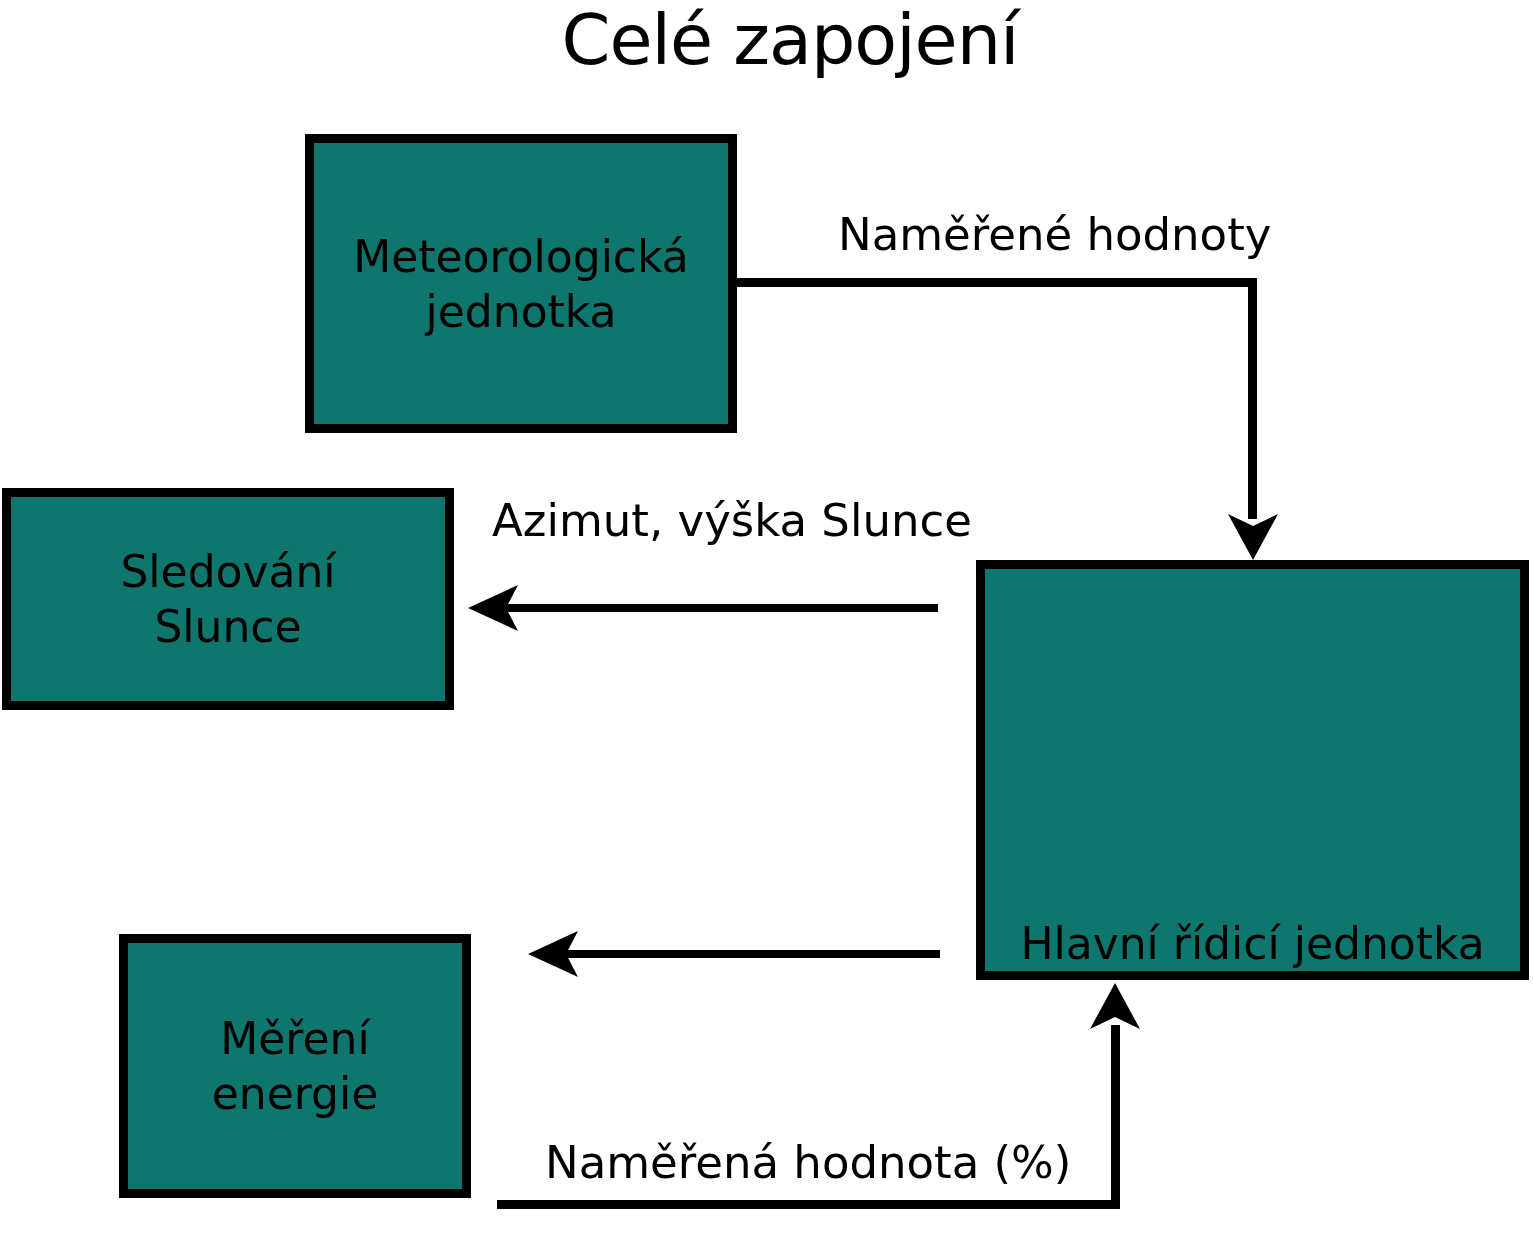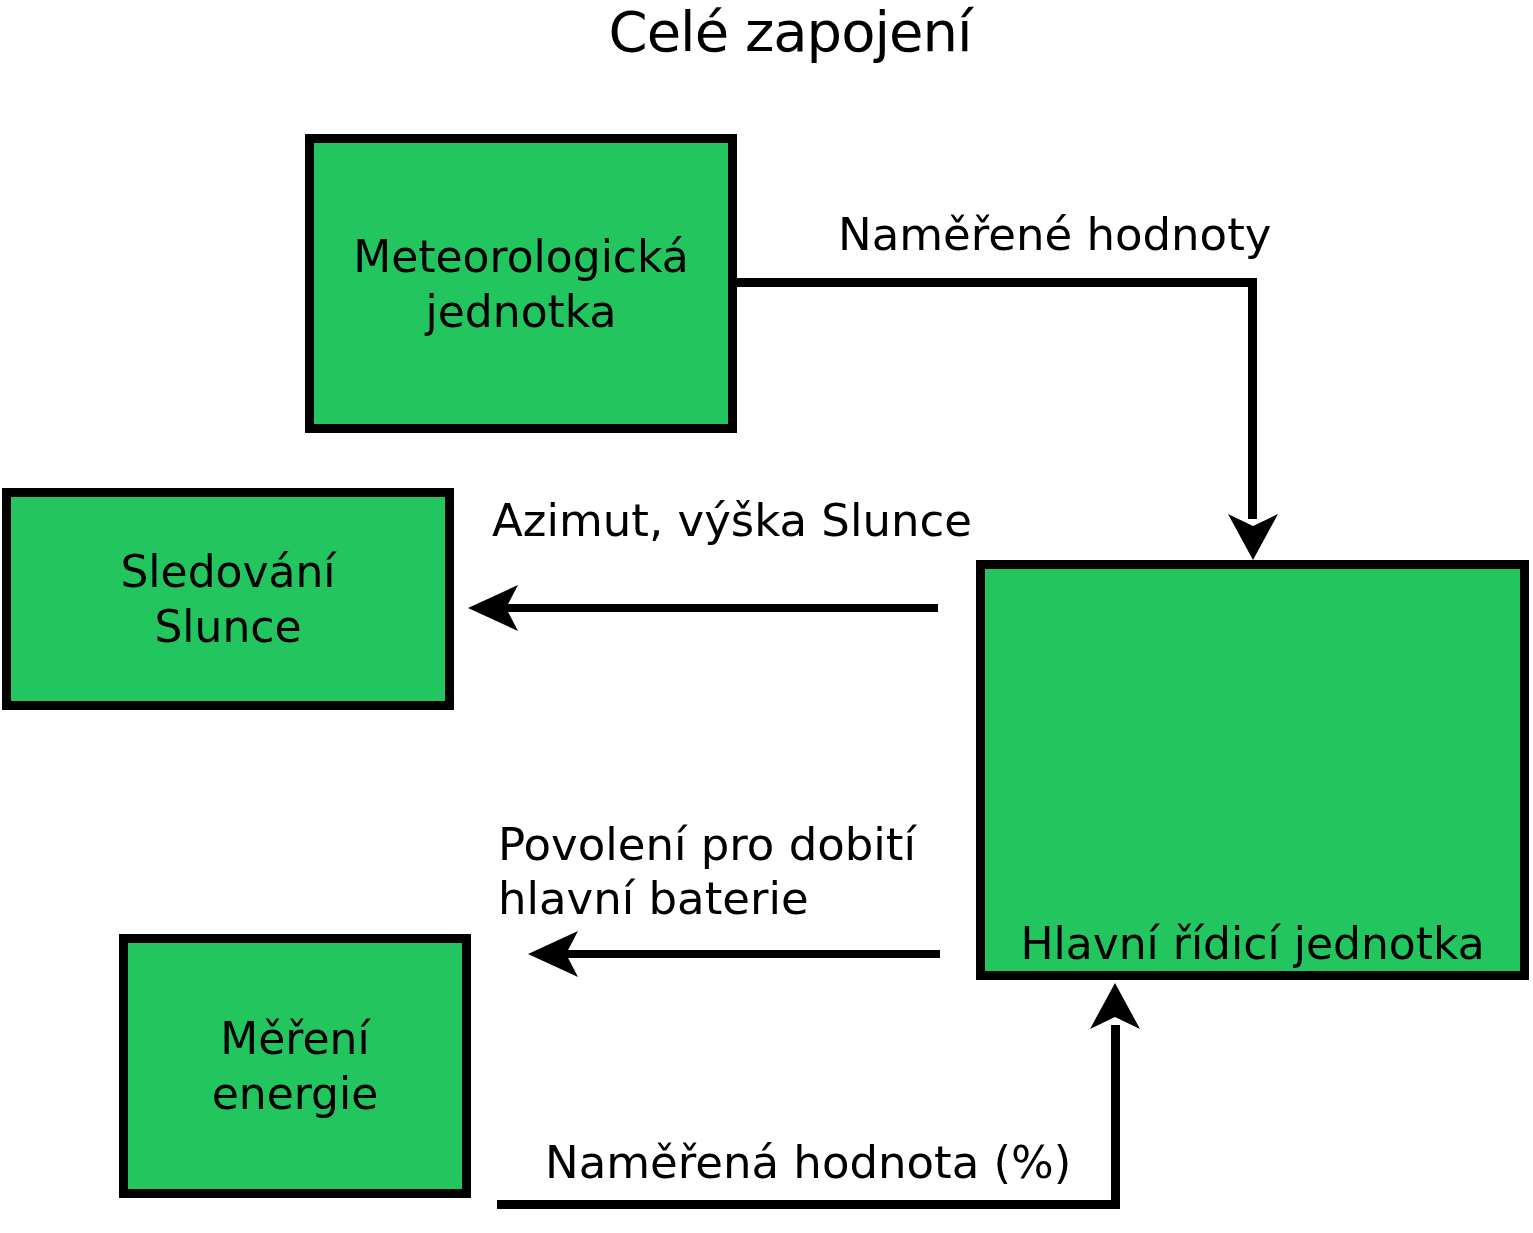--- a/index.html
+++ b/index.html
@@ -14,32 +14,32 @@
     background: #ffffff;
     font-family: "DejaVu Sans", "Liberation Sans", sans-serif;
     color: #000000;
     overflow: hidden;
   }
   .diagram-title {
     position: absolute;
     top: 0px;
     left: 790px;
     transform: translateX(-50%);
-    font-size: 56px;
+    font-size: 70px;
     font-weight: 400;
     letter-spacing: -1px;
     white-space: nowrap;
     margin: 0;
     line-height: 1.15;
   }
   .node {
     position: absolute;
     box-sizing: border-box;
     border: 9px solid #000000;
-    background: #22c55e;
+    background: #0f766e;
     display: flex;
     align-items: center;
     justify-content: center;
     text-align: center;
   }
   .node-label {
     font-size: 44px;
     line-height: 1.25;
     white-space: pre-line;
   }
@@ -120,22 +120,20 @@
   <div class="seg seg-e2-h"></div>
   <svg class="head head-e2" viewBox="0 0 50 46">
     <polygon points="0,23 50,0 38,23 50,46" fill="#000000"></polygon>
   </svg>
   <div class="edge-label label-azimut">Azimut, výška Slunce</div>
 
   <div class="seg seg-e3-h"></div>
   <svg class="head head-e3" viewBox="0 0 50 46">
     <polygon points="0,23 50,0 38,23 50,46" fill="#000000"></polygon>
   </svg>
-  <div class="edge-label label-povoleni">Povolení pro dobití
-hlavní baterie</div>
 
   <div class="seg seg-e4-h"></div>
   <div class="seg seg-e4-v"></div>
   <svg class="head head-e4" viewBox="0 0 50 46">
     <polygon points="25,0 50,46 25,34 0,46" fill="#000000"></polygon>
   </svg>
   <div class="edge-label label-namerena-hodnota">Naměřená hodnota (%)</div>
 
 </div>
 

